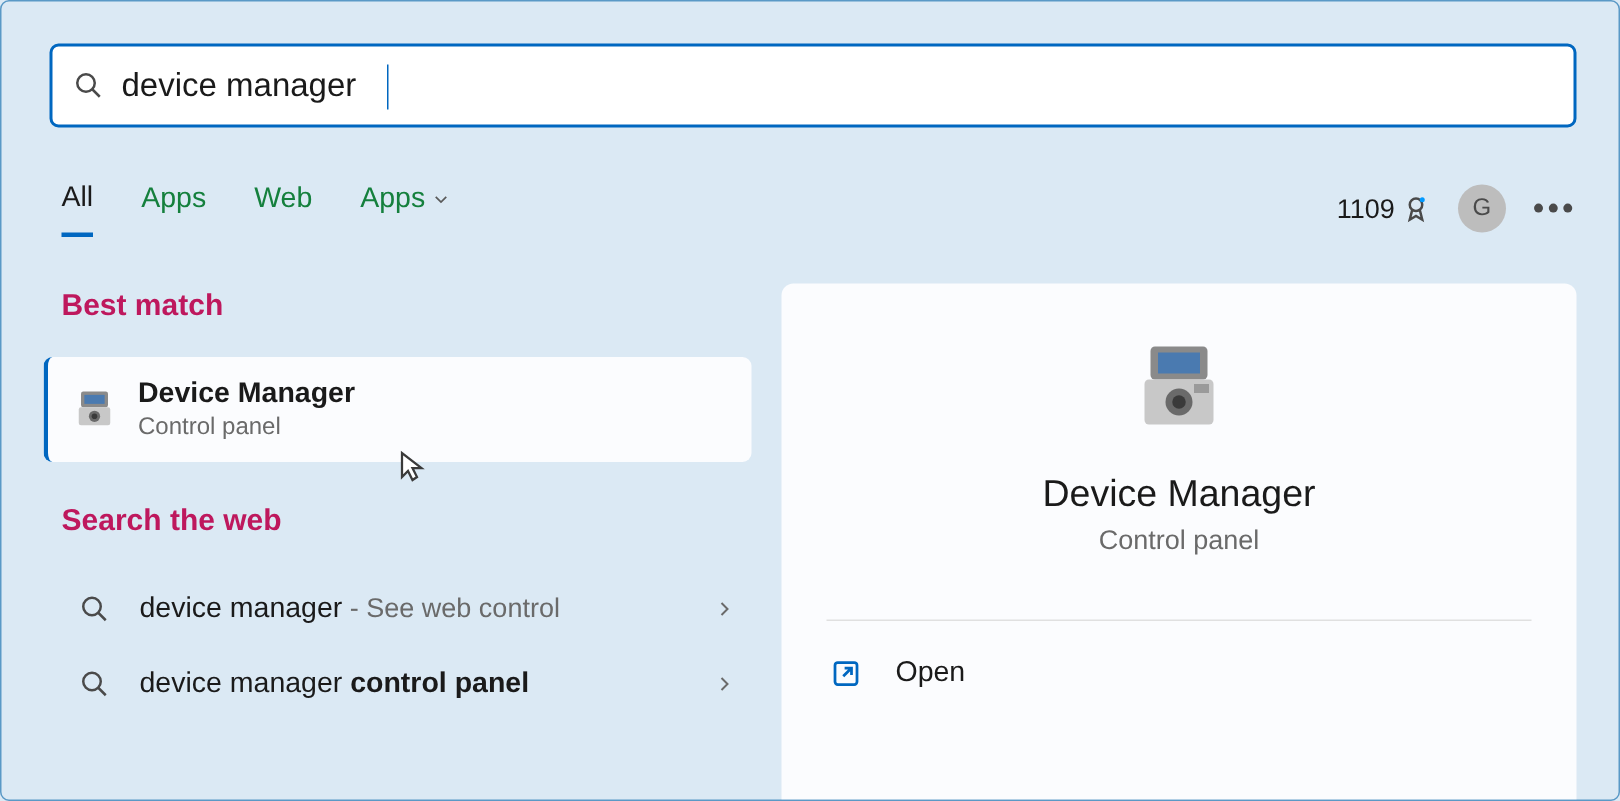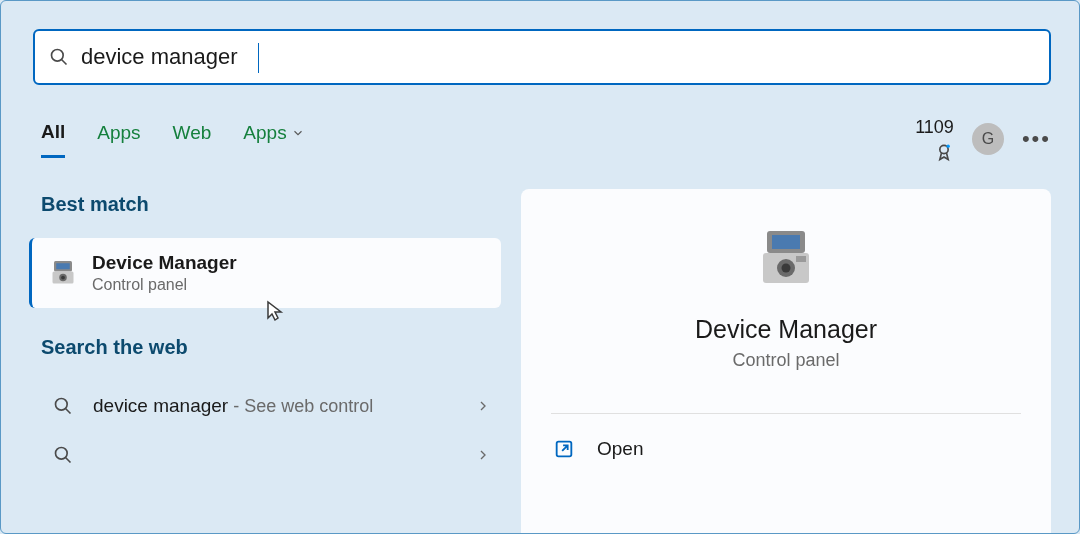--- a/index.html
+++ b/index.html
@@ -59,47 +59,47 @@
       color: #15803d;
       margin-right: 32px;
       padding-bottom: 12px;
       cursor: pointer;
       display: flex;
       align-items: center;
       gap: 4px;
     }
     .tab.active {
       color: #1a1a1a;
-      font-weight: 700;
+      font-weight: 400;
       border-bottom: 3px solid #0067c0;
     }
     .tabs-right {
       margin-left: auto;
       display: flex;
       align-items: center;
       gap: 18px;
     }
-    .points { font-size: 18px; display: flex; align-items: flex-end; gap: 4px; flex-direction: column; }
+    .points { font-size: 18px; display: flex; align-items: flex-start; gap: 4px; }
     .avatar {
       width: 32px; height: 32px; border-radius: 50%;
       background: #bdbdbd;
       display: flex; align-items: center; justify-content: center;
       font-size: 16px; color: #4a4a4a;
     }
     .more-dots { font-size: 22px; letter-spacing: 2px; cursor: pointer; color:#4a4a4a;}
     .left-panel {
       position: absolute;
       top: 192px;
       left: 40px;
       width: 456px;
     }
     .section-label {
       font-size: 20px;
       font-weight: 600;
-      color: #0c4a6e;
+      color: #be185d;
       margin-bottom: 22px;
     }
     .best-match-item {
       background: #fbfcfe;
       border-radius: 6px;
       border-left: 3px solid #0067c0;
       padding: 14px 16px;
       display: flex;
       align-items: center;
       gap: 14px;
@@ -233,20 +233,23 @@
     <svg class="chev" width="16" height="16" viewBox="0 0 24 24" fill="none" stroke="#6a6a6a" stroke-width="2">
         <polyline points="9 6 15 12 9 18"></polyline>
       </svg>
   </div>
 
   <div class="web-item">
     <svg width="20" height="20" viewBox="0 0 24 24" fill="none" stroke="#4a4a4a" stroke-width="2">
         <circle cx="10" cy="10" r="7"></circle>
         <line x1="15" y1="15" x2="21" y2="21"></line>
       </svg>
+    <span>
+      <span>device manager </span><b>control panel</b>
+    </span>
     <svg class="chev" width="16" height="16" viewBox="0 0 24 24" fill="none" stroke="#6a6a6a" stroke-width="2">
         <polyline points="9 6 15 12 9 18"></polyline>
       </svg>
   </div>
 </div>
 
 <div class="right-panel">
   <div class="big-icon">
     <svg viewBox="0 0 70 70" width="70" height="70">
       <rect x="16" y="6" width="38" height="22" rx="3" fill="#8a8a8a"></rect>

